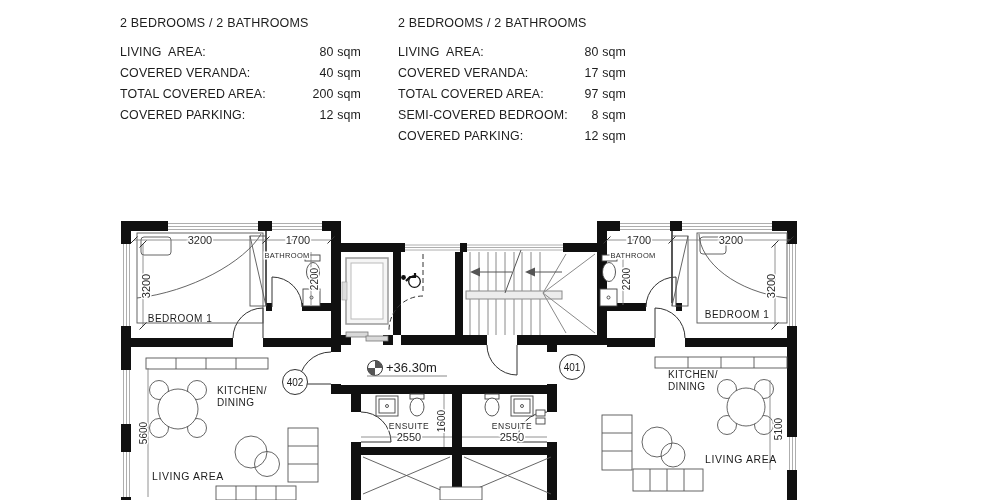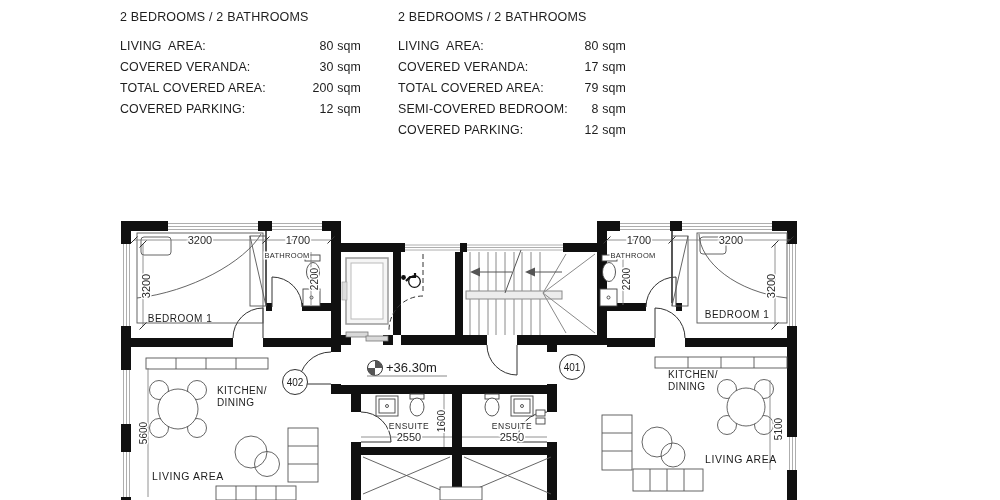--- a/index.html
+++ b/index.html
@@ -3,21 +3,21 @@
 <meta charset="utf-8">
 <style>
   html,body{margin:0;padding:0;}
   body{width:1000px;height:500px;overflow:hidden;background:#fff;
        font-family:"Liberation Sans",sans-serif;color:#1d1d1d;}
   .stage{position:relative;width:1000px;height:500px;background:#fff;}
   .spec{position:absolute;top:-12px;}
   .spec-left{left:120px;width:241px;}
   .spec-right{left:398px;width:228px;}
   .spec .title{font-size:13.5px;font-weight:700;line-height:16px;letter-spacing:.4px;color:#333;white-space:pre;}
-  .spec .subtitle{font-size:12.5px;font-weight:400;letter-spacing:.2px;margin-top:6px;white-space:pre;}
+  .spec .subtitle{font-size:12.5px;font-weight:400;letter-spacing:.2px;margin-top:12px;white-space:pre;}
   .rows{margin-top:12px;}
   .row{display:flex;justify-content:space-between;align-items:baseline;line-height:21px;height:21px;}
   .row .lbl{font-size:12.4px;letter-spacing:.15px;white-space:pre;}
   .row .val{font-size:12.4px;letter-spacing:.15px;white-space:pre;text-align:center;}
   svg{position:absolute;left:0;top:0;}
   svg text{font-family:"Liberation Sans",sans-serif;fill:#1c1c1c;}
   .wall{fill:#101010;}
   .thinwall{stroke:#222;stroke-width:1.5;}
   .furn{stroke:#555;stroke-width:.9;fill:none;}
   .furnf{stroke:#555;stroke-width:.9;fill:#fff;}
@@ -39,21 +39,21 @@
   <section class="spec spec-left">
     <div class="title">APARTMENT 401</div>
     <div class="subtitle">2 BEDROOMS / 2 BATHROOMS</div>
     <div class="rows">
       <div class="row">
           <span class="lbl">LIVING  AREA:</span>
           <span class="val">80 sqm</span>
         </div>
       <div class="row">
           <span class="lbl">COVERED VERANDA:</span>
-          <span class="val">30 sqm</span>
+          <span class="val">40 sqm</span>
         </div>
       <div class="row">
           <span class="lbl">TOTAL COVERED AREA:</span>
           <span class="val">200 sqm</span>
         </div>
       <div class="row">
           <span class="lbl">COVERED PARKING:</span>
           <span class="val">12 sqm</span>
         </div>
     </div>
@@ -66,21 +66,21 @@
       <div class="row">
           <span class="lbl">LIVING  AREA:</span>
           <span class="val">80 sqm</span>
         </div>
       <div class="row">
           <span class="lbl">COVERED VERANDA:</span>
           <span class="val">17 sqm</span>
         </div>
       <div class="row">
           <span class="lbl">TOTAL COVERED AREA:</span>
-          <span class="val">79 sqm</span>
+          <span class="val">97 sqm</span>
         </div>
       <div class="row">
           <span class="lbl">SEMI-COVERED BEDROOM:</span>
           <span class="val">8 sqm</span>
         </div>
       <div class="row">
           <span class="lbl">COVERED PARKING:</span>
           <span class="val">12 sqm</span>
         </div>
     </div>

